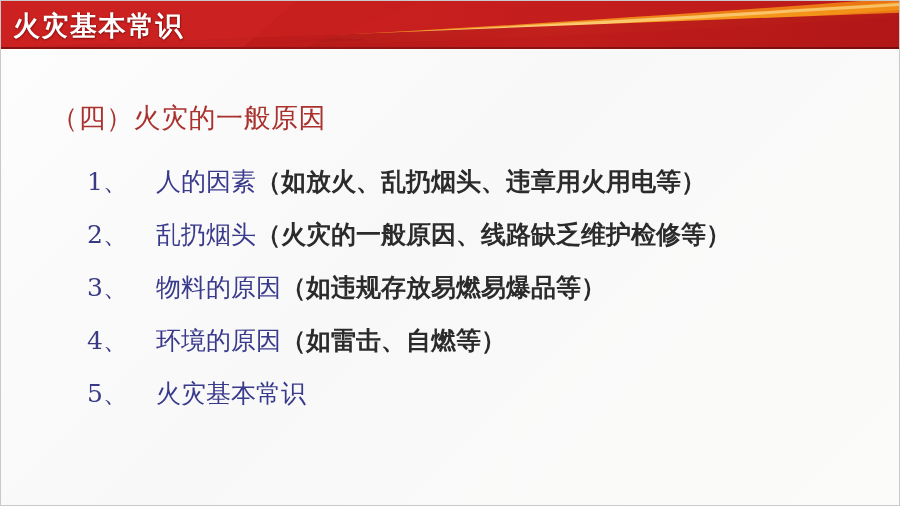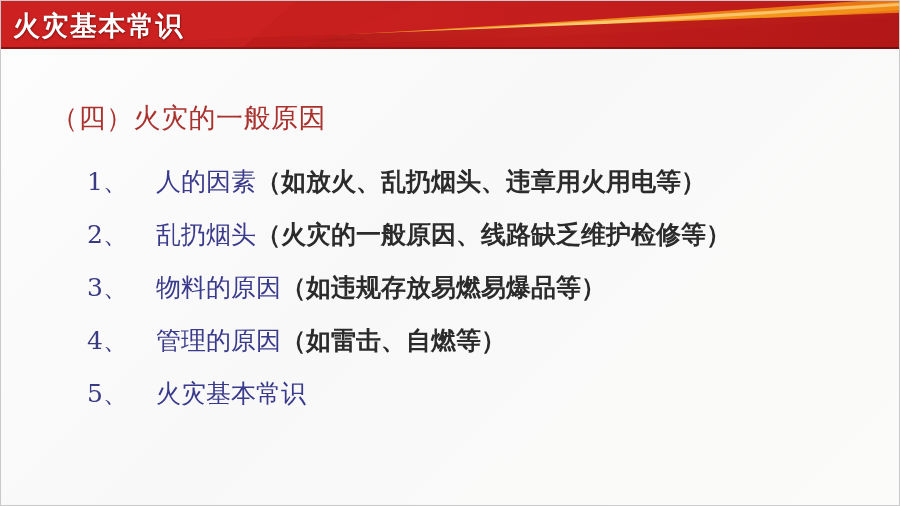--- a/index.html
+++ b/index.html
@@ -174,21 +174,21 @@
 
       <div class="item">
         <span class="idx">2、</span><span class="main">乱扔烟头</span><span class="note">（火灾的一般原因、线路缺乏维护检修等）</span>
       </div>
 
       <div class="item">
         <span class="idx">3、</span><span class="main">物料的原因</span><span class="note">（如违规存放易燃易爆品等）</span>
       </div>
 
       <div class="item">
-        <span class="idx">4、</span><span class="main">管理的原因</span><span class="note">（如雷击、自燃等）</span>
+        <span class="idx">4、</span><span class="main">环境的原因</span><span class="note">（如雷击、自燃等）</span>
       </div>
 
       <div class="item">
         <span class="idx">5、</span><span class="main">火灾基本常识</span><span class="note"></span>
       </div>
 
     </div>
   </div>
 </div>
 

